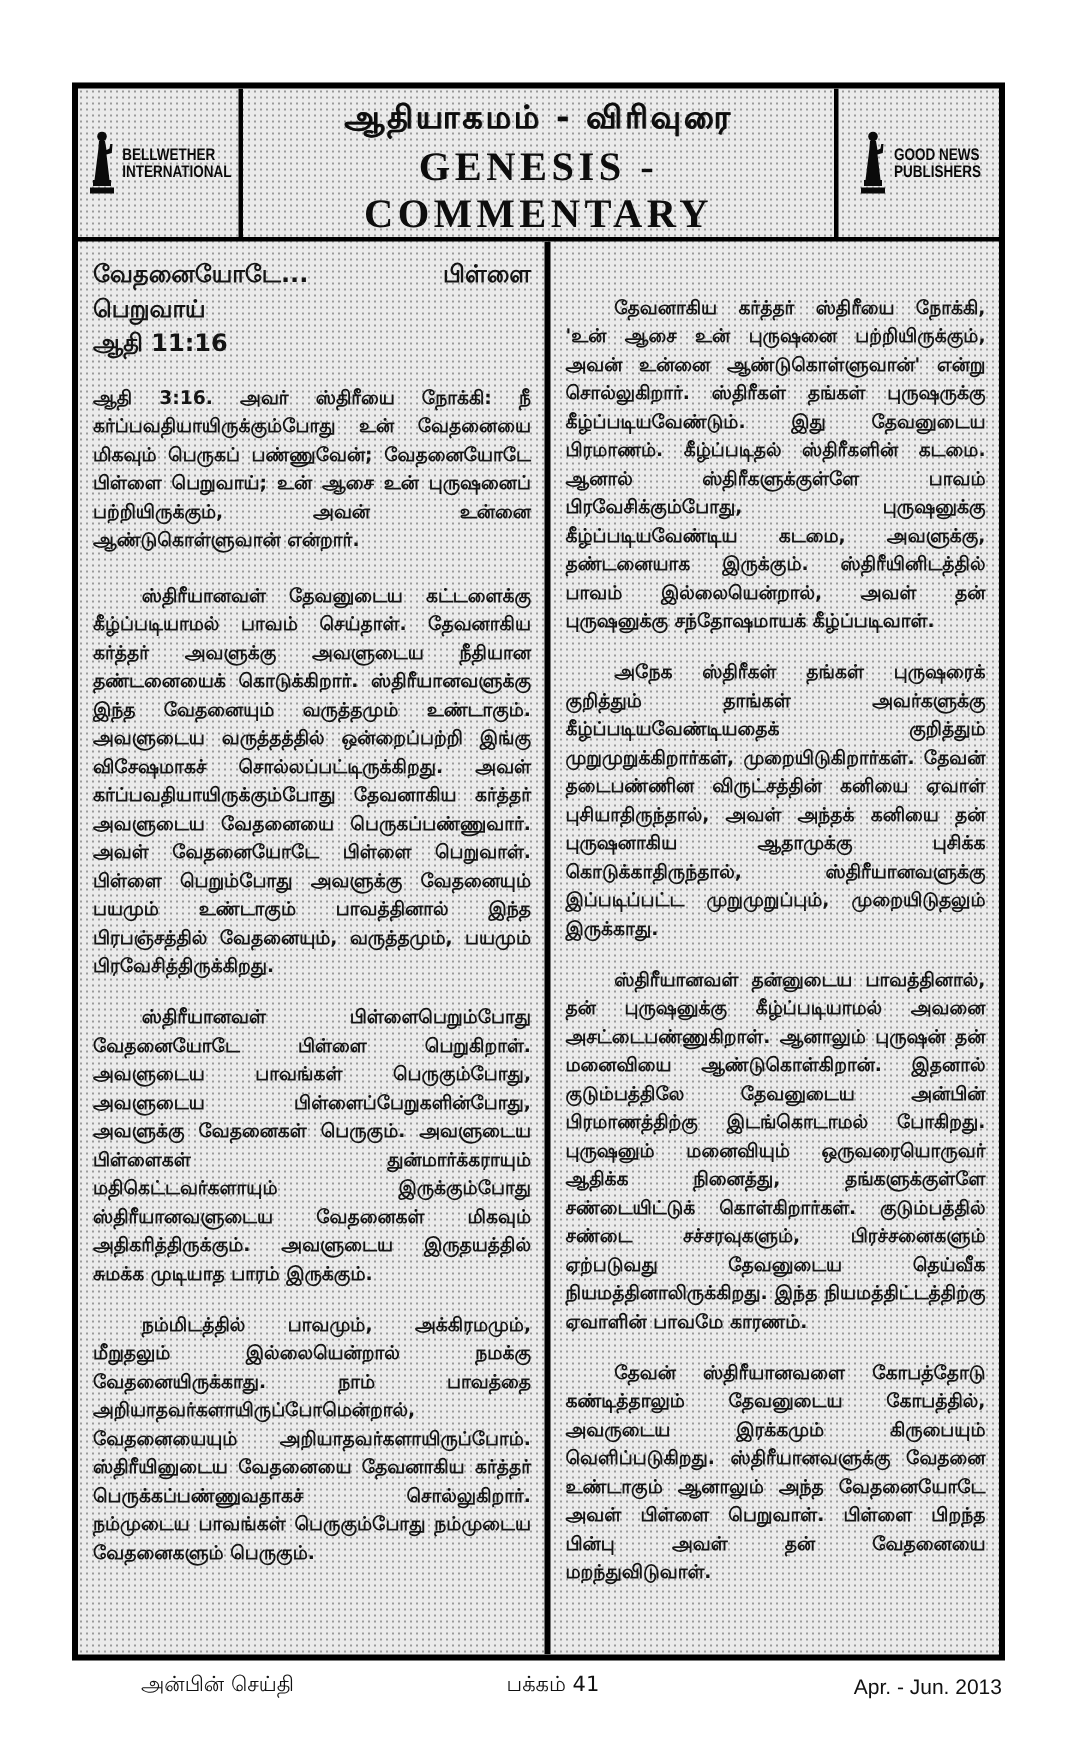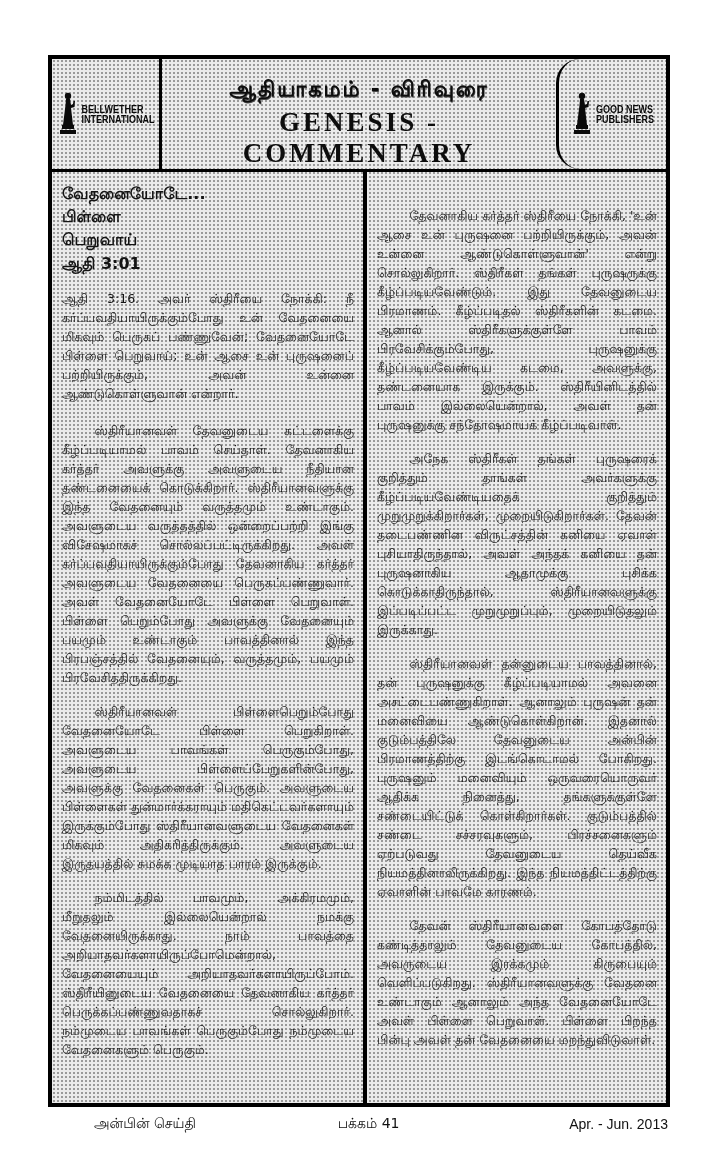--- a/index.html
+++ b/index.html
@@ -18,51 +18,51 @@
     border:4px solid #000;box-sizing:border-box;
     display:flex;flex-direction:column;overflow:hidden;justify-content:center;
   }
   
   .header{display:flex;flex:0 0 76px;border-bottom:3px solid #000;}
   .logo-box{
     width:110px;box-sizing:border-box;display:flex;align-items:center;
     justify-content:center;gap:3px;padding:4px 2px;
   }
   .logo-box.left{border-right:3px solid #000;}
-  .logo-box.right{border-left:3px solid #000;border-radius:24px;}
+  .logo-box.right{border-left:3px solid #000;}
   .logo-figure{flex:0 0 auto;}
   .logo-text{display:flex;flex-direction:column;line-height:1.15;}
   .logo-text span{
     font-family:"Liberation Sans",sans-serif;font-weight:bold;
     font-size:9px;letter-spacing:0px;color:#0a0a0a;white-space:nowrap;
     transform:scaleY(1.25);transform-origin:left center;
   }
-  .title-box{flex:1;text-align:center;padding-top:18px;}
+  .title-box{flex:1;text-align:center;padding-top:7px;}
   .title-tamil{
     font-size:21px;font-weight:bold;letter-spacing:2px;color:#0d0d0d;
     text-shadow:0.5px 0.5px 0 #4a4a4a;
   }
   .title-english{
     font-family:"Liberation Serif",serif;font-weight:bold;font-size:27px;
     letter-spacing:3px;margin-top:3px;color:#0d0d0d;
   }
   
   .columns{flex:1;display:flex;overflow:hidden;}
   .col{box-sizing:border-box;padding:8px 9px 4px 10px;font-size:12.5px;line-height:1.52;}
   .col-left{width:311px;flex:0 0 311px;}
   .col-divider{width:4px;background:#000;flex:0 0 4px;}
   .col-right{flex:1;padding-top:34px;}
-  p.body-par{margin:0 0 15px 0;text-align:justify;text-indent:2.6em;}
-  p.verse-par{margin:14px 0 18px 0;text-align:justify;text-indent:0;font-weight:normal;}
+  p.body-par{margin:0 0 15px 0;text-align:justify;text-indent:2.6em;font-weight:bold;}
+  p.verse-par{margin:14px 0 18px 0;text-align:justify;text-indent:0;font-weight:bold;}
   .article-heading{font-weight:bold;font-size:16px;line-height:1.45;margin:2px 0 8px 0;}
-  .article-heading .h-line1{display:flex;justify-content:space-between;flex-direction:column;}
+  .article-heading .h-line1{display:flex;justify-content:space-between;}
   
   .footer{
     position:absolute;left:48px;top:1115px;width:622px;box-sizing:border-box;
-    display:flex;justify-content:space-between;align-items:center;
+    display:flex;justify-content:space-between;align-items:flex-end;
     padding-left:46px;padding-right:2px;font-size:14px;color:#111;
   }
   .footer .f-center{font-size:14px;}
   .footer .f-right{font-family:Liberation Sans, sans-serif;font-size:14px;margin-left:28px;}
 </style>
 </head>
 <body>
 
 <div class="sheet halftone">
 
@@ -101,21 +101,21 @@
 
   <div class="columns">
 
     <div class="col col-left">
       <div class="article-heading">
         <div class="h-line1">
           <span>வேதனையோடே...</span>
           <span>பிள்ளை</span>
         </div>
         <div>பெறுவாய்</div>
-        <div>ஆதி 3:01</div>
+        <div>ஆதி 11:16</div>
       </div>
 
       <p class="verse-par">ஆதி 3:16. அவர் ஸ்திரீயை நோக்கி: நீ கர்ப்பவதியாயிருக்கும்போது உன் வேதனையை மிகவும் பெருகப் பண்ணுவேன்; வேதனையோடே பிள்ளை பெறுவாய்; உன் ஆசை உன் புருஷனைப் பற்றியிருக்கும், அவன் உன்னை ஆண்டுகொள்ளுவான் என்றார்.</p>
 
       <p class="body-par">ஸ்திரீயானவள் தேவனுடைய கட்டளைக்கு கீழ்ப்படியாமல் பாவம் செய்தாள். தேவனாகிய கர்த்தர் அவளுக்கு அவளுடைய நீதியான தண்டனையைக் கொடுக்கிறார். ஸ்திரீயானவளுக்கு இந்த வேதனையும் வருத்தமும் உண்டாகும். அவளுடைய வருத்தத்தில் ஒன்றைப்பற்றி இங்கு விசேஷமாகச் சொல்லப்பட்டிருக்கிறது. அவள் கர்ப்பவதியாயிருக்கும்போது தேவனாகிய கர்த்தர் அவளுடைய வேதனையை பெருகப்பண்ணுவார். அவள் வேதனையோடே பிள்ளை பெறுவாள். பிள்ளை பெறும்போது அவளுக்கு வேதனையும் பயமும் உண்டாகும் பாவத்தினால் இந்த பிரபஞ்சத்தில் வேதனையும், வருத்தமும், பயமும் பிரவேசித்திருக்கிறது.</p>
       <p class="body-par">ஸ்திரீயானவள் பிள்ளைபெறும்போது வேதனையோடே பிள்ளை பெறுகிறாள். அவளுடைய பாவங்கள் பெருகும்போது, அவளுடைய பிள்ளைப்பேறுகளின்போது, அவளுக்கு வேதனைகள் பெருகும். அவளுடைய பிள்ளைகள் துன்மார்க்கராயும் மதிகெட்டவர்களாயும் இருக்கும்போது ஸ்திரீயானவளுடைய வேதனைகள் மிகவும் அதிகரித்திருக்கும். அவளுடைய இருதயத்தில் சுமக்க முடியாத பாரம் இருக்கும்.</p>
       <p class="body-par">நம்மிடத்தில் பாவமும், அக்கிரமமும், மீறுதலும் இல்லையென்றால் நமக்கு வேதனையிருக்காது. நாம் பாவத்தை அறியாதவர்களாயிருப்போமென்றால், வேதனையையும் அறியாதவர்களாயிருப்போம். ஸ்திரீயினுடைய வேதனையை தேவனாகிய கர்த்தர் பெருக்கப்பண்ணுவதாகச் சொல்லுகிறார். நம்முடைய பாவங்கள் பெருகும்போது நம்முடைய வேதனைகளும் பெருகும்.</p>
     </div>
 
     <div class="col-divider"></div>

